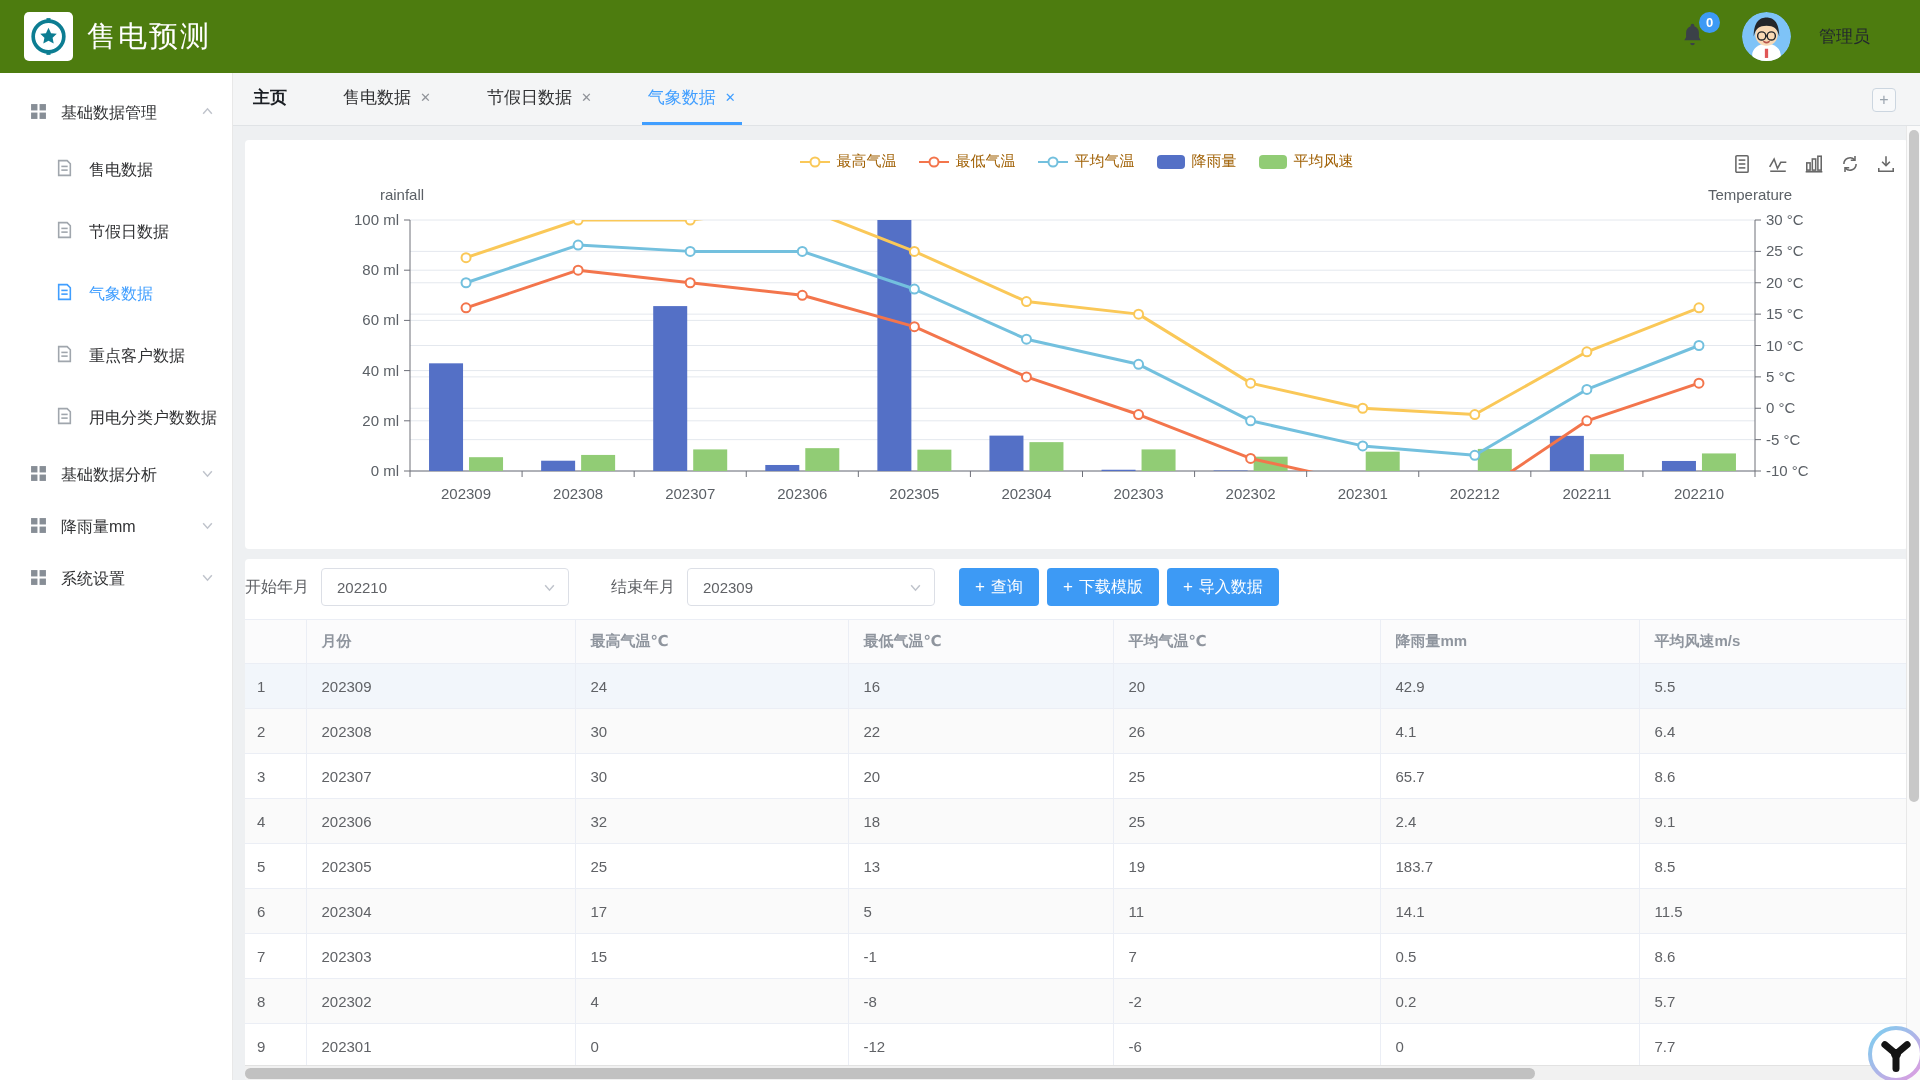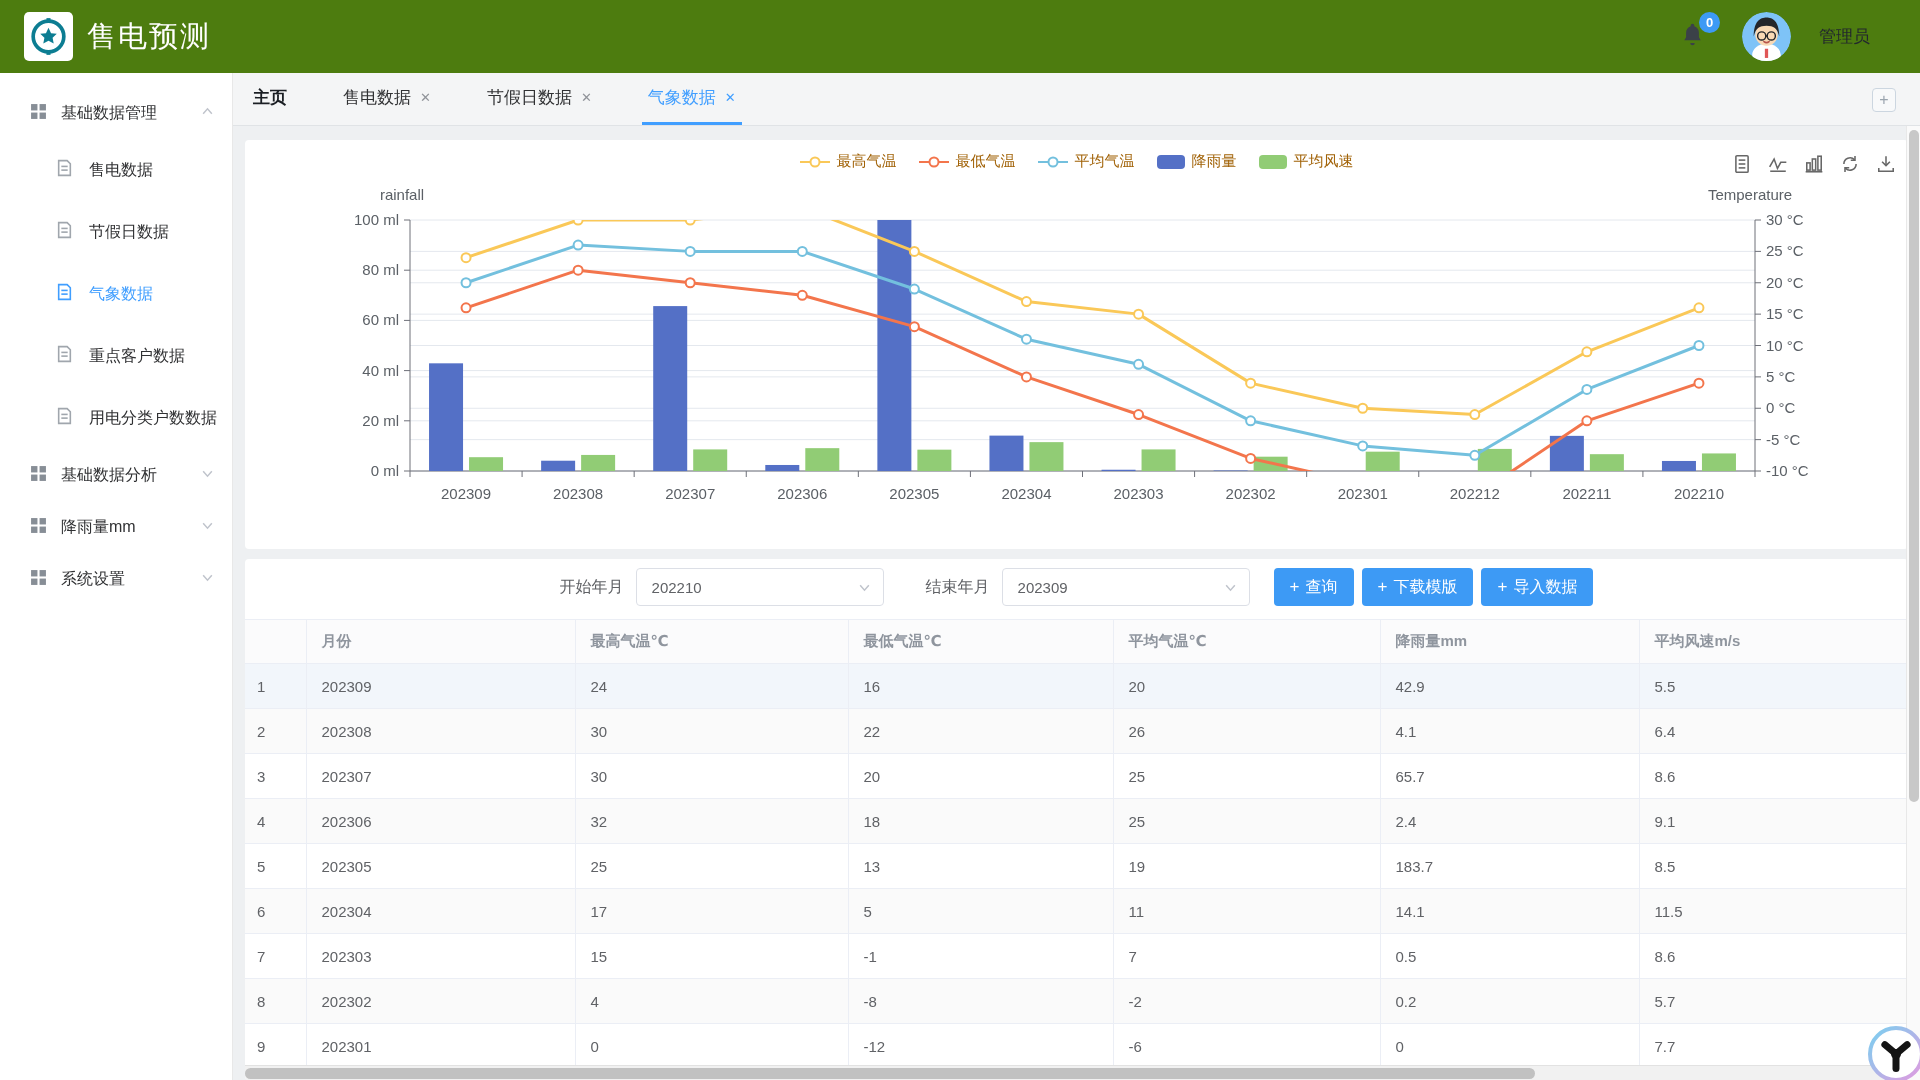--- a/index.html
+++ b/index.html
@@ -41,21 +41,21 @@
 
   
   .legend-row{position:absolute;left:0;top:12px;width:100%;display:flex;justify-content:center;gap:22px;align-items:center;}
   .legend-item{display:flex;align-items:center;gap:7px;cursor:pointer;}
   .legend-item span{font-size:15px;color:#a16207;}
   .toolbox{position:absolute;right:12px;top:14px;display:flex;gap:16px;}
   .toolbox .tbi{cursor:pointer;width:20px;height:20px;}
   .tick{font-size:15px;fill:#5b6066;}
 
   
-  .filter-row{position:absolute;left:0;right:0;top:9px;height:38px;display:flex;align-items:center;justify-content:center;}
+  .filter-row{position:absolute;left:0;right:0;top:9px;height:38px;display:flex;align-items:center;justify-content:flex-start;}
   .f-label{font-size:16px;color:#606266;margin-right:12px;}
   .select{position:relative;width:248px;height:38px;border:1px solid #dcdfe6;border-radius:4px;background:#fff;display:flex;align-items:center;padding-left:15px;font-size:15px;color:#606266;cursor:pointer;}
   .select .sel-arrow{position:absolute;right:12px;top:12px;color:#c0c4cc;font-size:13px;}
   .sep1{width:42px;} .sep2{width:16px;}
   .btn{height:38px;margin-left:8px;padding:0 16px;background:#3d9af5;border:none;border-radius:4px;color:#fff;font-size:16px;cursor:pointer;display:flex;align-items:center;gap:6px;}
   .btn .plus{font-size:17px;font-weight:400;}
 
   
   .data-table{position:absolute;left:0;top:60px;border-collapse:collapse;table-layout:fixed;width:1663px;font-size:15px;}
   .data-table th{height:44px;background:#fbfbfc;color:#8f959e;font-weight:bold;text-align:left;padding-left:15px;border-bottom:1px solid #ebeef5;border-top:1px solid #ebeef5;border-right:1px solid #ebeef5;}

